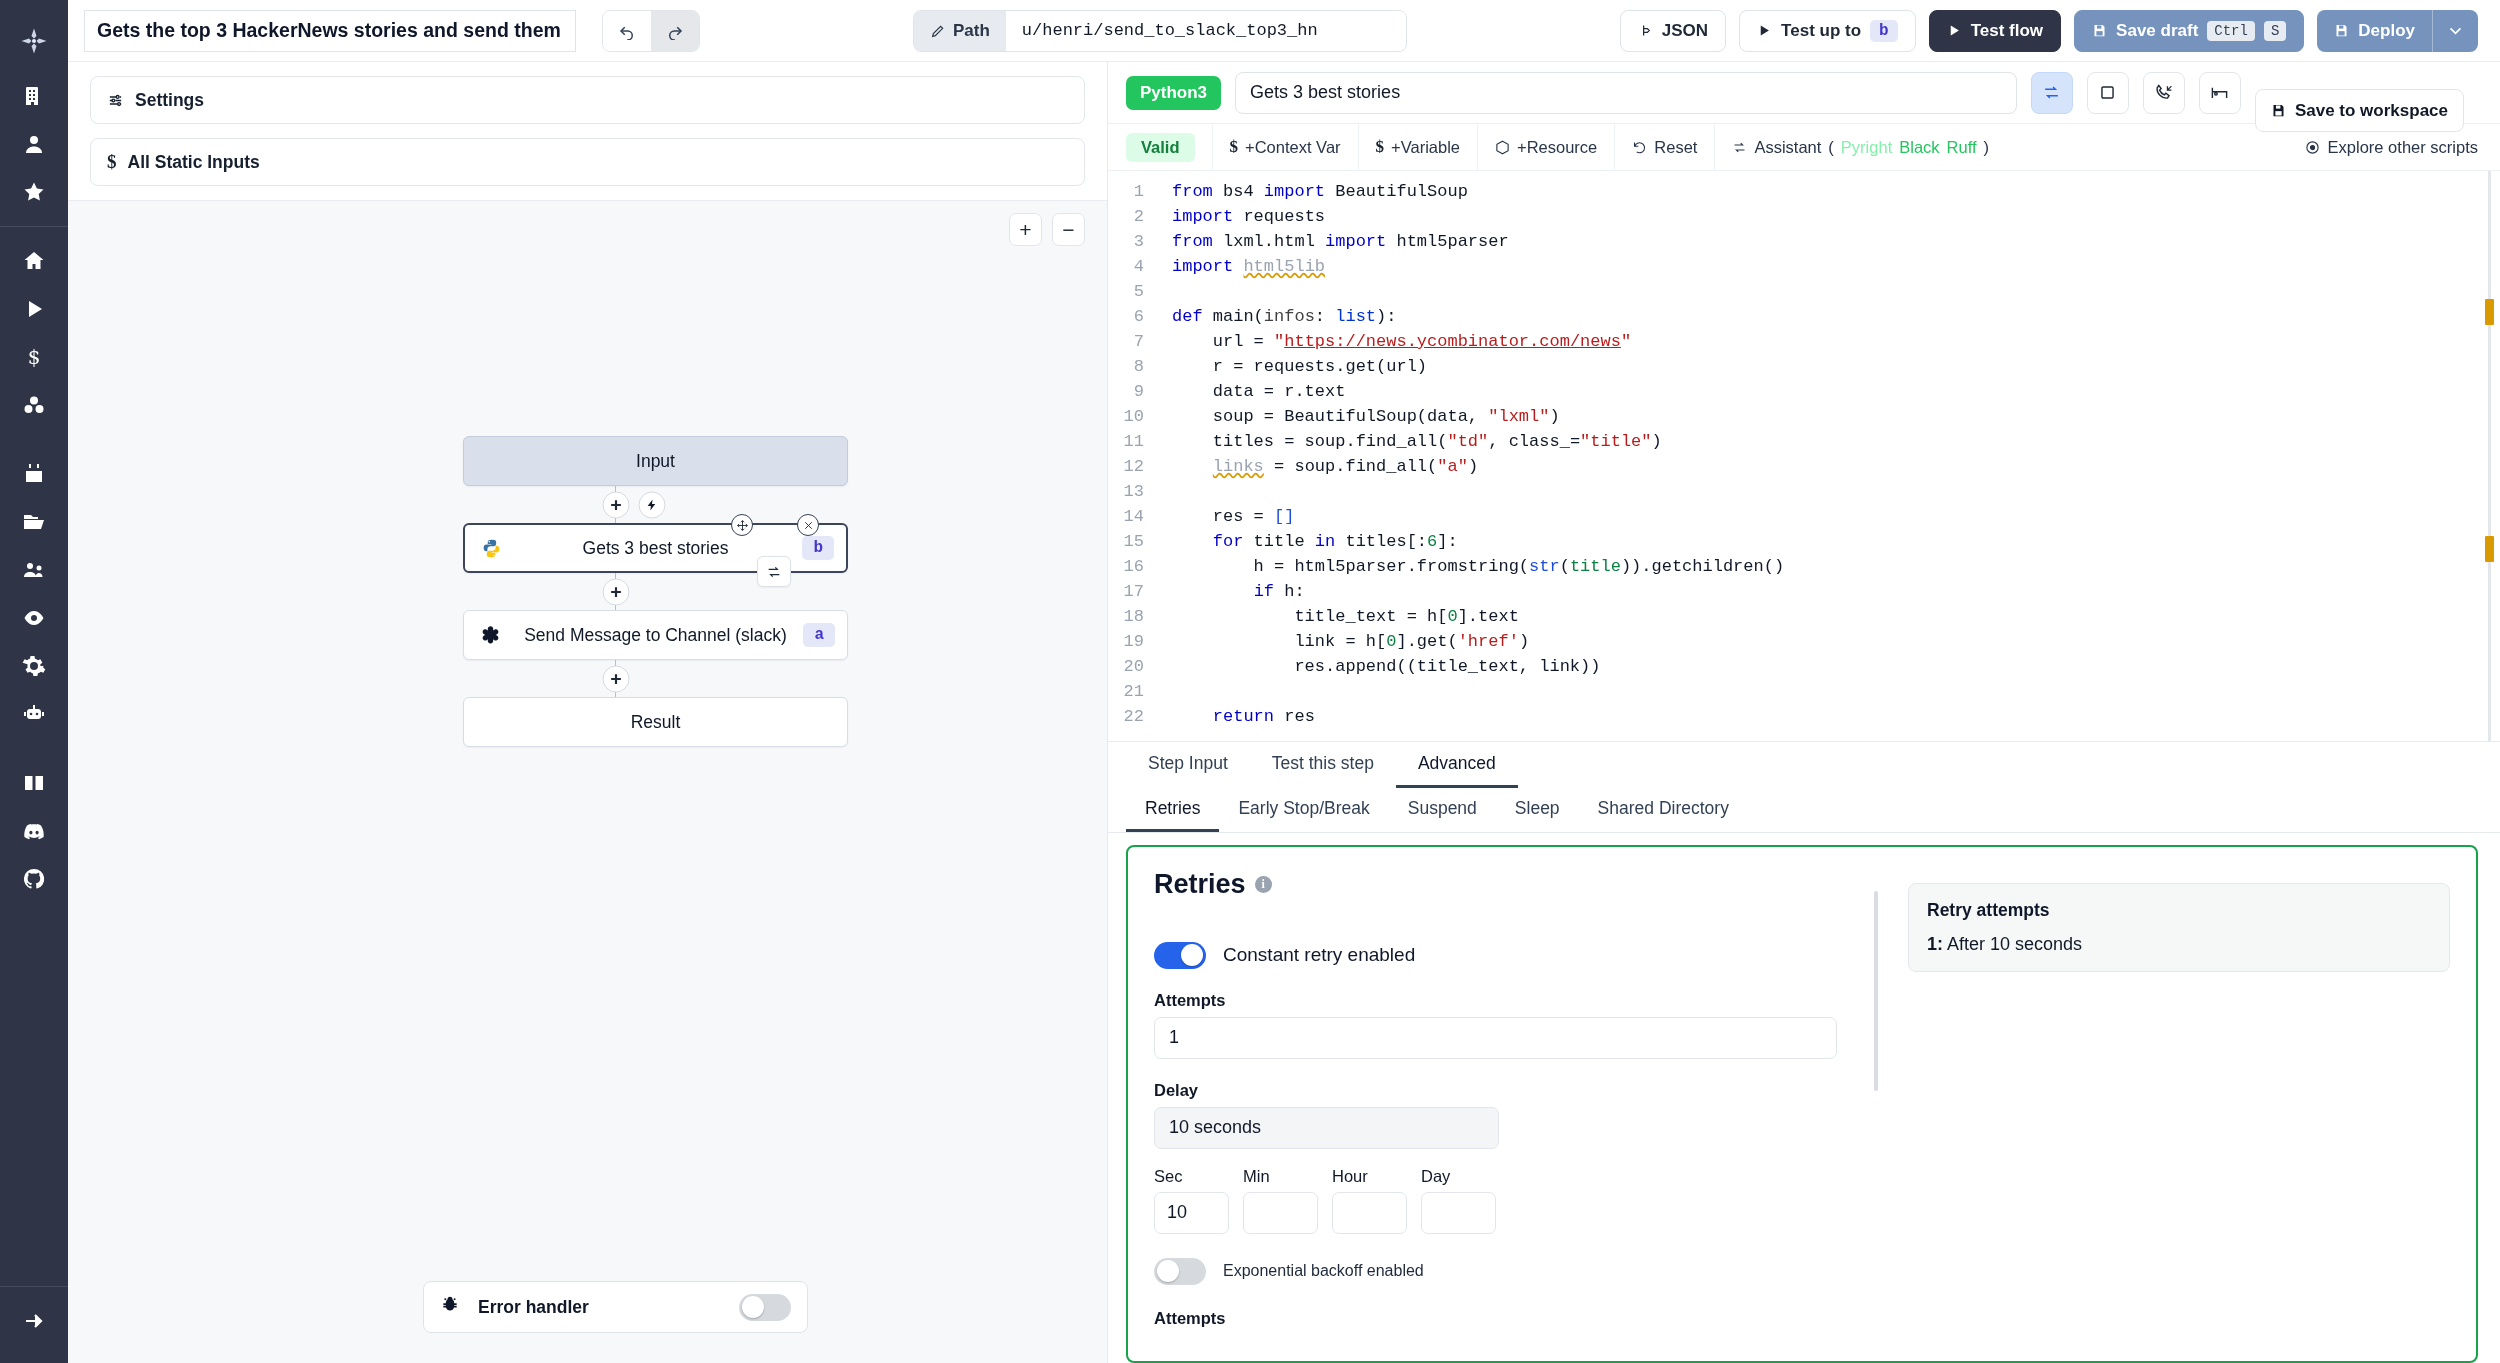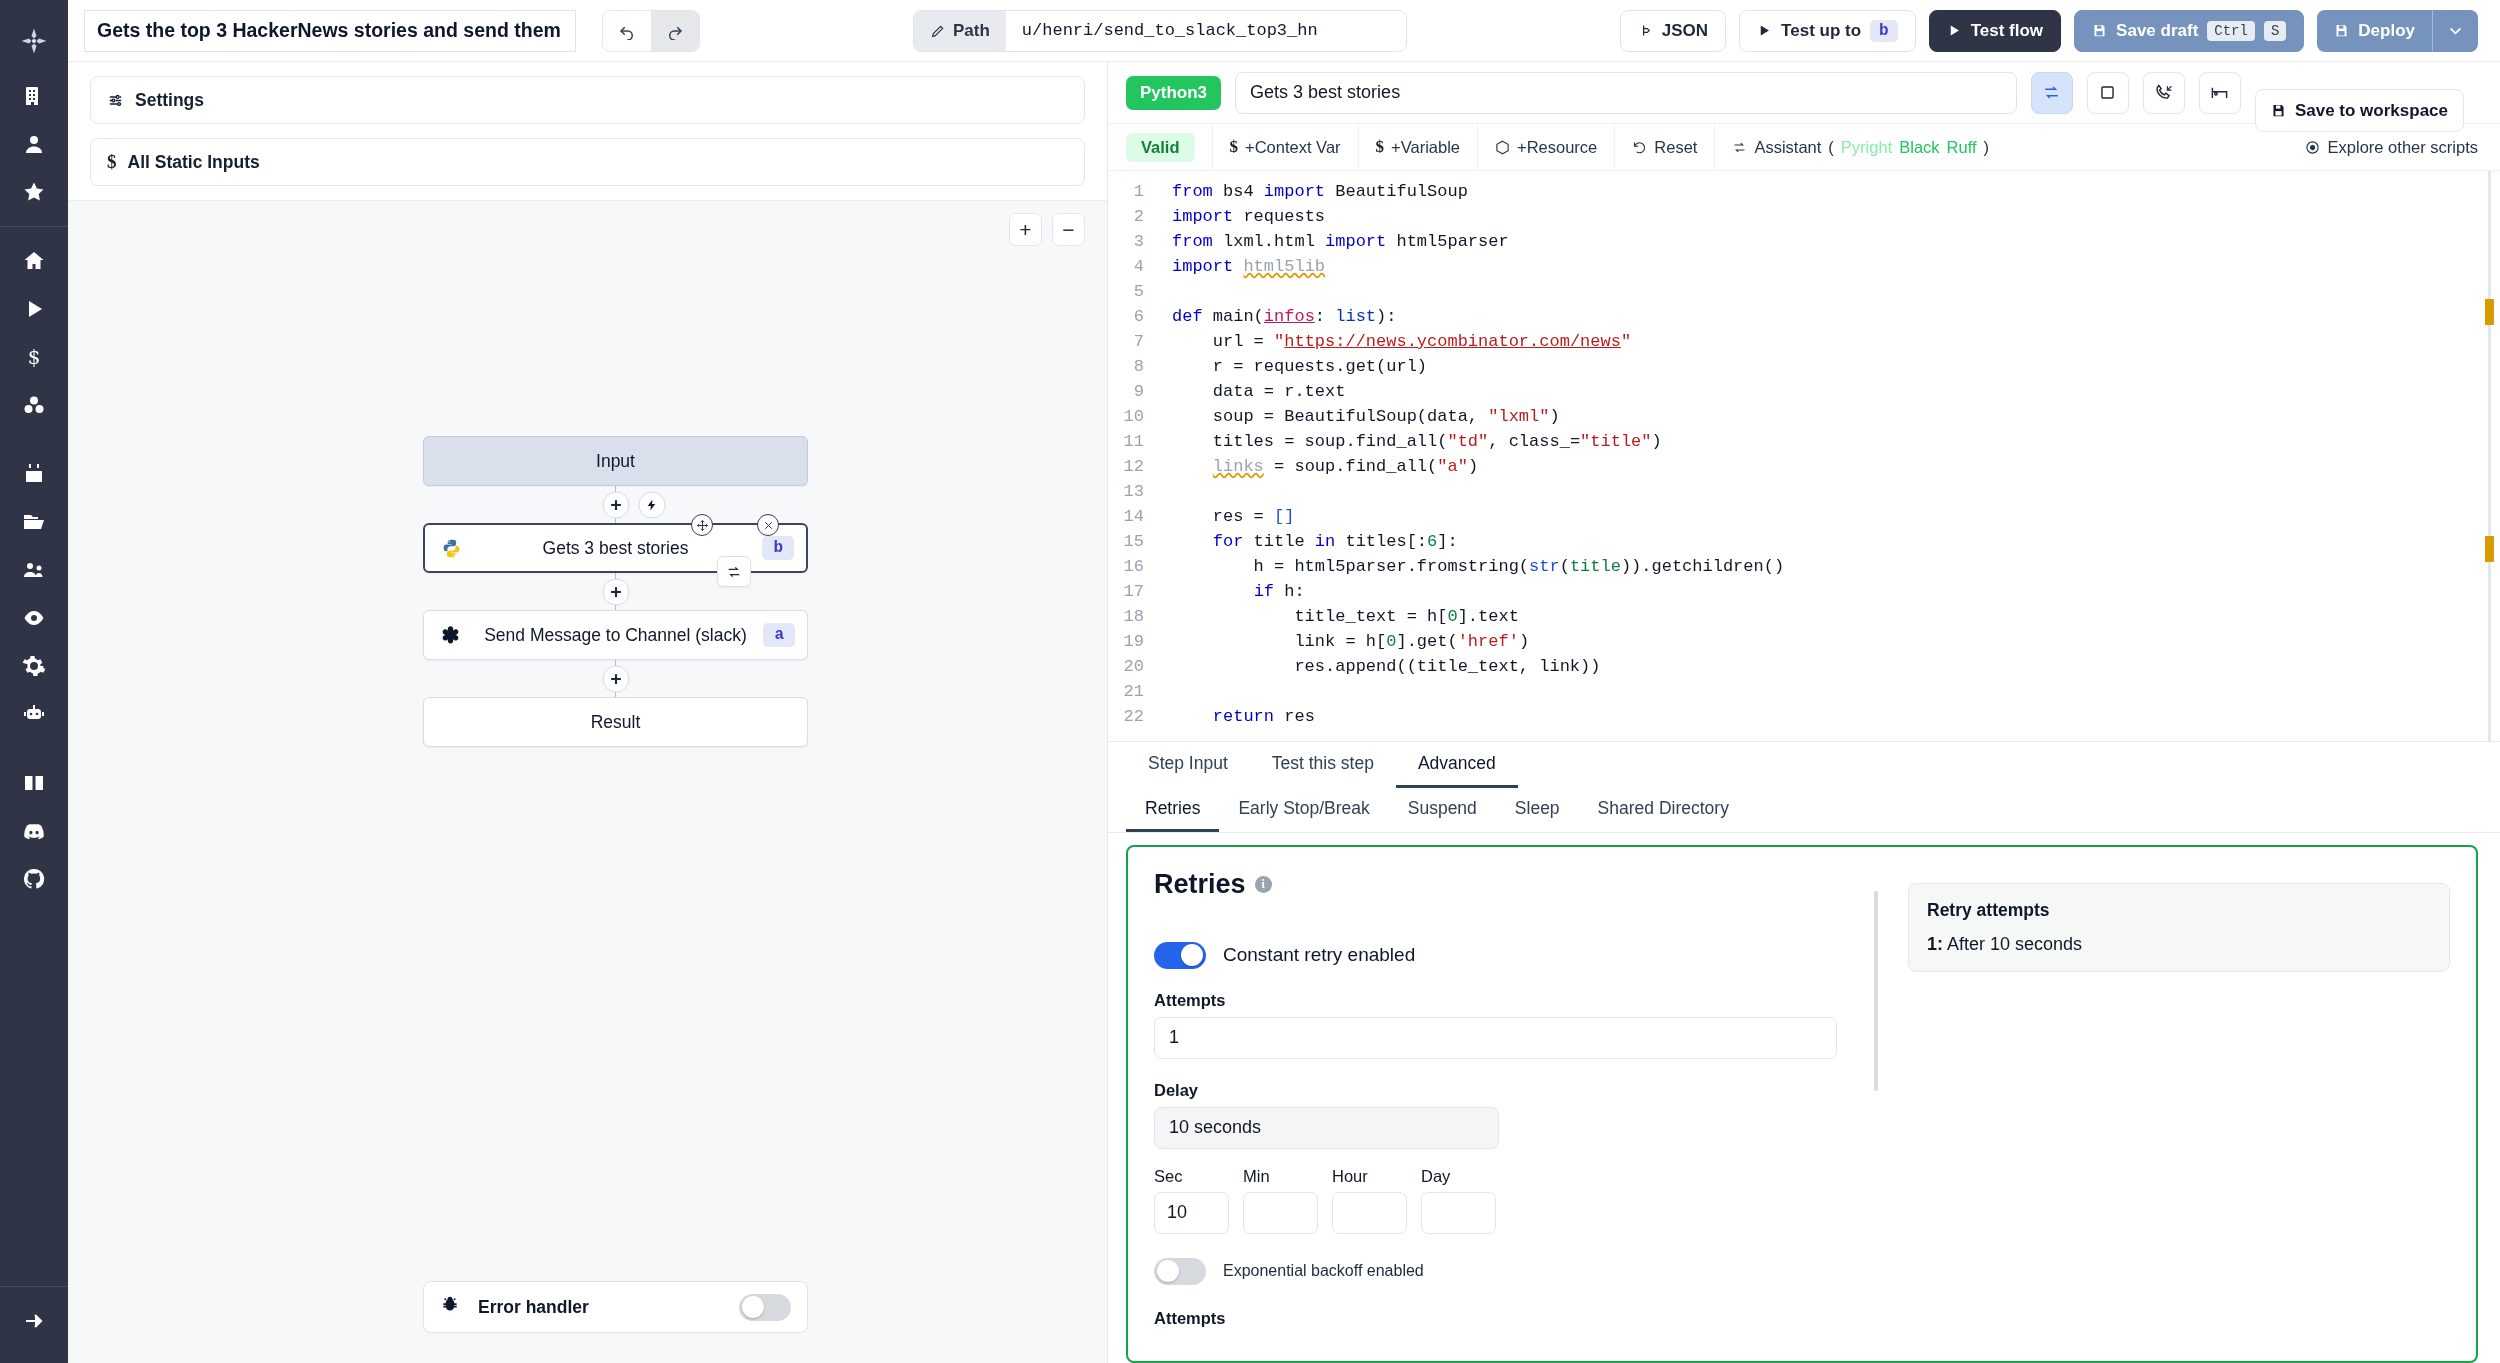--- a/index.html
+++ b/index.html
@@ -154,20 +154,21 @@
   }
 
   .graph { position:absolute; left: 355px; top: 235px; width: 385px; }
   .node {
     width: 385px; height: 50px; border-radius: 6px;
     display:flex; align-items:center; position: relative;
     background:#fff; border: 1px solid #d8dde5;
     font-size: 17.5px; color:#111827;
     box-shadow: 0 1px 2px rgba(16,24,40,.05);
     cursor: pointer;
+    margin-left: 40px;
   }
   .node .nd-title { flex:1 1 auto; text-align:center; }
   .node.input { background:#d9dfeb; border-color:#c4ccdc; }
   .node.selected { border: 2.5px solid #3c4559; }
   .node .nd-ic { position:absolute; left: 16px; display:flex; align-items:center; }
   .node .nd-key {
     position:absolute; right: 12px;
     background:#e4e7f8; color:#4338ca; border-radius:5px;
     padding: 3px 11px; font-size: 16px; font-weight:700;
     font-family:"Liberation Mono", monospace;
@@ -278,21 +279,21 @@
   .code {
     display:flex; font-family:"Liberation Mono", monospace; font-size: 17px; line-height: 25px;
     padding-top: 8px;
   }
   .gutter { width: 48px; flex:0 0 48px; text-align:right; padding-right: 12px; color:#9aa3b0; user-select:none; }
   .lines { flex:1 1 auto; padding-left: 16px; white-space: pre; color:#111827; }
   .kw { color:#0000c8; }
   .kw2 { color:#0033cc; }
   .str { color:#b91c1c; }
   .num { color:#0b8043; }
-  .param { color:#be185d;text-decoration:underline; }
+  .param { color:#404040; }
   .builtin { color:#1d4ed8; }
   .dim { color:#9aa3b0; }
   .warnline { text-decoration: underline wavy #d99a00; text-decoration-skip-ink:none; }
   .errlink { color:#b91c1c; text-decoration: underline; }
   .code-scroll {
     position:absolute; right: 6px; top: 0; bottom: 0; width: 10px;
   }
   .code-scroll .bar { position:absolute; right:3px; width:3px; background:#e3e6eb; top:0; bottom:0;}
   .mark { position:absolute; right:0px; width:9px; height:26px; background:#d99a00; border-radius:1px;}
 

